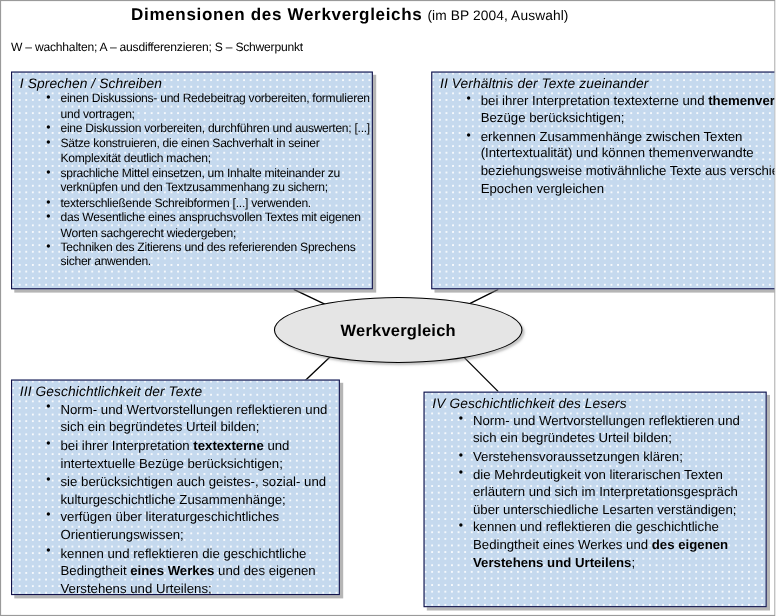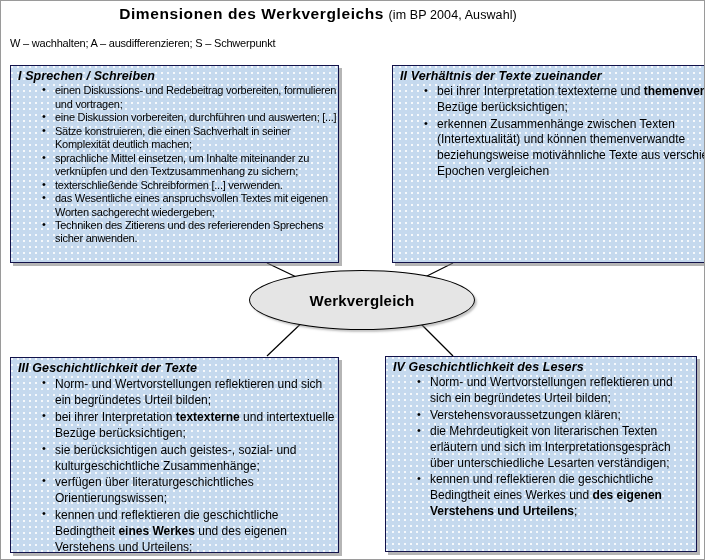--- a/index.html
+++ b/index.html
@@ -69,26 +69,26 @@
     background-color: #c5d9ee;
     background-image:
       radial-gradient(circle at 1px 1px, rgba(255,255,255,0.85) 0.8px, transparent 1px);
     background-size: 6px 6px;
     box-shadow: 3px 3px 0 rgba(120,120,120,0.55);
     color: #000;
     overflow: hidden;
   }
   #box1 { left: 9px;   top: 64px;  width: 329px; height: 198px; }
   #box2 { left: 391px; top: 64px;  width: 368px; height: 198px; }
-  #box3 { left: 9px;   top: 356px; width: 329px; height: 196px; }
+  #box3 { left: 9px;   top: 344px; width: 299px; height: 196px; }
   #box4 { left: 384px; top: 355px; width: 312px; height: 196px; }
 
   .qtitle {
     font-size: 12.5px;
-    font-weight: bold;
+    font-weight: normal;
     font-style: italic;
     margin: 3px 0 0 7px;
     letter-spacing: 0.1px;
     line-height: 1.15;
   }
   .qlist {
     list-style: none;
     margin: 1px 0 0 0;
     padding: 0;
   }

